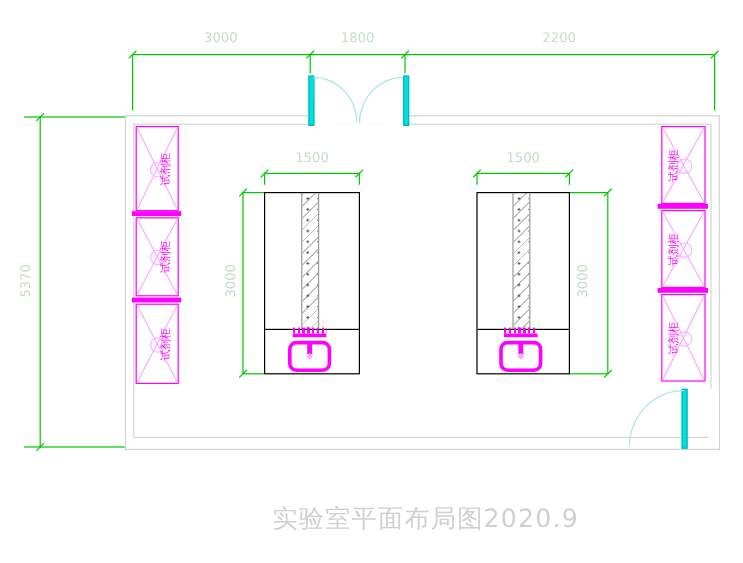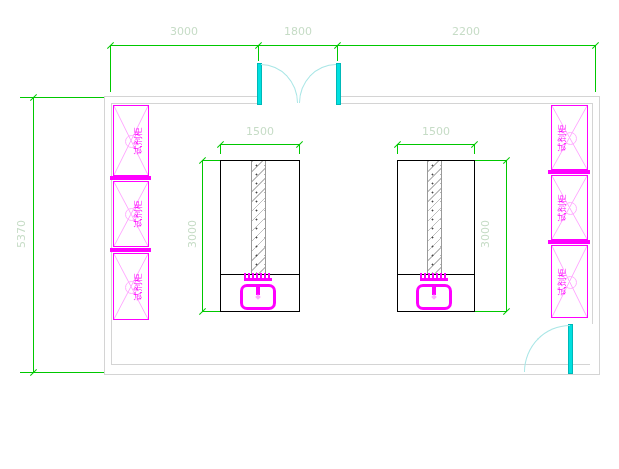--- a/index.html
+++ b/index.html
@@ -182,14 +182,15 @@
   <div class="tick" style="left:198px;top:311px;"></div>
   <div class="gt-v" style="left:173px;top:228px;">3000</div>
 
   <div class="gl" style="left:506px;top:160px;width:1px;height:152px;"></div>
   <div class="gl" style="left:475px;top:160px;width:31px;height:1px;"></div>
   <div class="gl" style="left:475px;top:311px;width:31px;height:1px;"></div>
   <div class="tick" style="left:502px;top:160px;"></div>
   <div class="tick" style="left:502px;top:311px;"></div>
   <div class="gt-v" style="left:466px;top:228px;">3000</div>
 
+  <div class="title" style="left:227px;top:418px;">实验室平面布局图2020.9</div>
 
 </div>
 
 </body></html>

